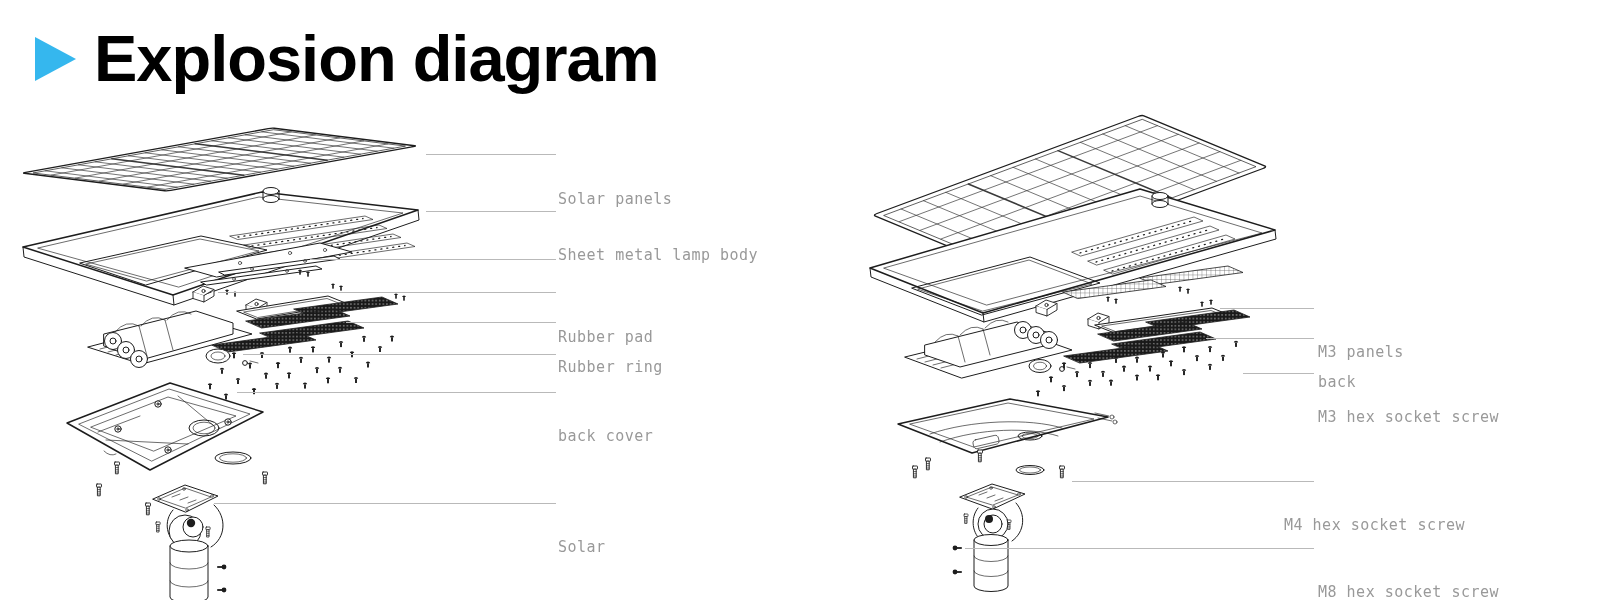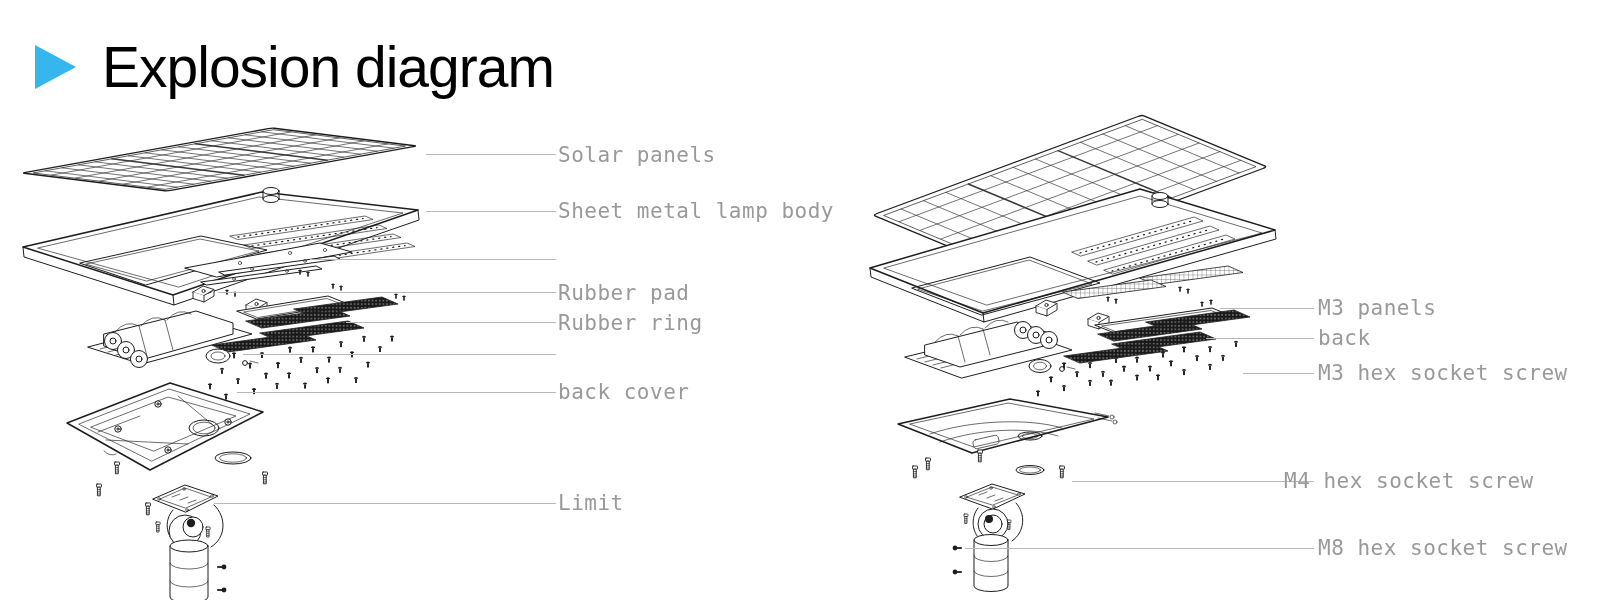--- a/index.html
+++ b/index.html
@@ -1,24 +1,24 @@
 <!DOCTYPE html>
 <html><head>
 <meta charset="utf-8">
 <style>
   html,body{margin:0;padding:0;background:#fff;}
   #stage{position:relative;width:1600px;height:600px;background:#fff;overflow:hidden;
          font-family:"DejaVu Sans Mono","Liberation Mono",monospace;}
   .title-row{position:absolute;left:35px;top:30px;display:flex;align-items:center;gap:18px;}
   .tri{width:0;height:0;border-top:22px solid transparent;border-bottom:22px solid transparent;
        border-left:41px solid #35b7ee;}
-  h1{margin:8px;font-family:"Liberation Sans","DejaVu Sans",sans-serif;font-weight:normal;
-     font-size:57px;line-height:58px;letter-spacing:-1px;color:#000;white-space:nowrap;}
-  .label{position:absolute;font-size:21px;line-height:26px;letter-spacing:.5px;color:#999;
-         white-space:nowrap;}
+  h1{margin:0;font-family:"Liberation Sans","DejaVu Sans",sans-serif;font-weight:bold;
+     font-size:65px;line-height:58px;letter-spacing:-1px;color:#000;white-space:nowrap;}
+  .label{position:absolute;font-size:15px;line-height:26px;letter-spacing:.5px;color:#999;
+         white-space:nowrap;margin-top:44px;}
   .leader{position:absolute;height:1px;background:#b9b9b9;}
   svg#art{position:absolute;left:0;top:0;}
   .fw{fill:#fff;}
   .fd{fill:url(#dk);stroke-width:.8;}
   .fl{fill:url(#lt);stroke-width:.8;}
   .thin{stroke-width:.65;}
   .dots{stroke-dasharray:1 5;stroke-width:1.3;}
   .thick{stroke-width:1.5;}
   .panelgrid rect{fill:#fff;vector-effect:non-scaling-stroke;stroke-width:1.3;}
   .panelgrid line{stroke:#3a3a3a;stroke-width:.7;vector-effect:non-scaling-stroke;}
@@ -406,20 +406,20 @@
   <div class="leader" style="left:1206px;top:338px;width:108px"></div>
   <div class="leader" style="left:1243px;top:373px;width:71px"></div>
   <div class="leader" style="left:1072px;top:481px;width:242px"></div>
   <div class="leader" style="left:965px;top:548px;width:349px"></div>
 
   <div class="label" style="left:558px;top:142px">Solar panels</div>
   <div class="label" style="left:558px;top:198px">Sheet metal lamp body</div>
   <div class="label" style="left:558px;top:280px">Rubber pad</div>
   <div class="label" style="left:558px;top:310px">Rubber ring</div>
   <div class="label" style="left:558px;top:379px">back cover</div>
-  <div class="label" style="left:558px;top:490px">Limit</div>
+  <div class="label" style="left:558px;top:490px">Solar</div>
   <div class="label" style="left:1318px;top:295px">M3 panels</div>
   <div class="label" style="left:1318px;top:325px">back</div>
   <div class="label" style="left:1318px;top:360px">M3 hex socket screw</div>
   <div class="label" style="left:1284px;top:468px">M4 hex socket screw</div>
   <div class="label" style="left:1318px;top:535px">M8 hex socket screw</div>
 
 </div>
 
 </body></html>

